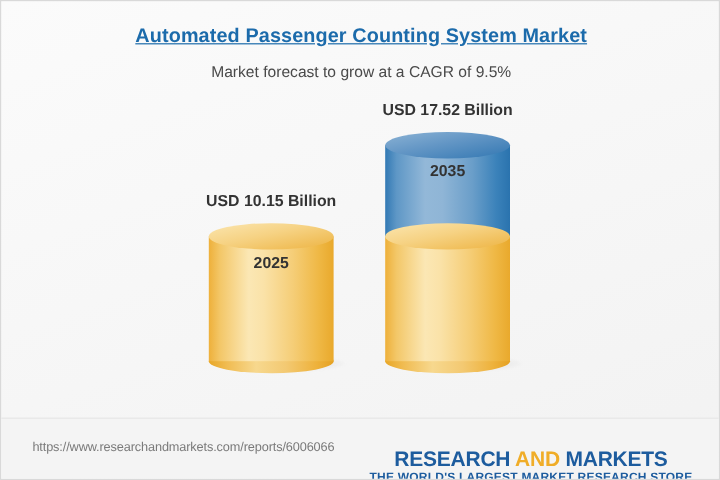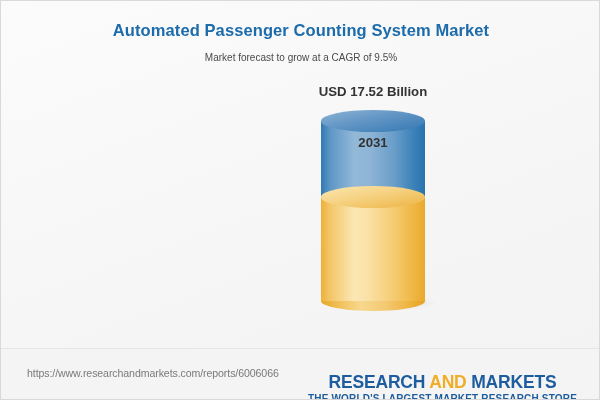--- a/index.html
+++ b/index.html
@@ -32,23 +32,24 @@
     text-align: center;
     padding-top: 20px;
   }
   .chart-title {
     font-size: 16.5px;
     font-weight: bold;
     color: #1c6bab;
     letter-spacing: 0.1px;
     margin: 0;
     line-height: 1.2;
+    text-decoration: underline;
   }
   .chart-subtitle {
-    font-size: 10px;
+    font-size: 13px;
     color: #4a4a4a;
     margin: 0;
     padding-top: 11px;
     line-height: 1.2;
   }
 
   
   .plot {
     position: absolute;
     left: 0;
@@ -206,32 +207,42 @@
 
 <div id="infographic">
 
   <div class="header">
     <div class="chart-title">Automated Passenger Counting System Market</div>
     <div class="chart-subtitle">Market forecast to grow at a CAGR of 9.5%</div>
   </div>
 
   <div class="plot">
 
+    <div class="bar-group g0">
+      <div class="cylinder" id="cyl0" style="height: 104px;">
+          <div class="shadow" style="top:99px"></div>
+          <div class="foot" style="top:94px"></div>
+          <div class="seg seg-gold" style="top:0px;height:104px"></div>
+          <div class="cap cap-gold" style="top:-11px"></div>
+          <div class="value-label" style="top:-37px">USD 10.15 Billion</div>
+        </div>
+      <div class="cat-label">2025</div>
+    </div>
 
     <div class="bar-group g1">
       <div class="cylinder" id="cyl1" style="height: 180px;">
           <div class="shadow" style="top:175px"></div>
           <div class="foot" style="top:170px"></div>
           <div class="seg seg-gold" style="top:76px;height:104px"></div>
           <div class="seg seg-blue" style="top:0px;height:76px"></div>
           <div class="cap cap-gold" style="top:65px"></div>
           <div class="cap cap-blue" style="top:-11px"></div>
           <div class="value-label" style="top:-37px">USD 17.52 Billion</div>
         </div>
-      <div class="cat-label">2031</div>
+      <div class="cat-label">2035</div>
     </div>
 
   </div>
 
   <div class="footer">
     <div class="footer-url">https://www.researchandmarkets.com/reports/6006066</div>
     <div class="logo">
       <div class="logo-main"><span>RESEARCH </span><span class="logo-and">AND</span><span> MARKETS</span></div>
       <div class="logo-tag">THE WORLD'S LARGEST MARKET RESEARCH STORE</div>
     </div>

